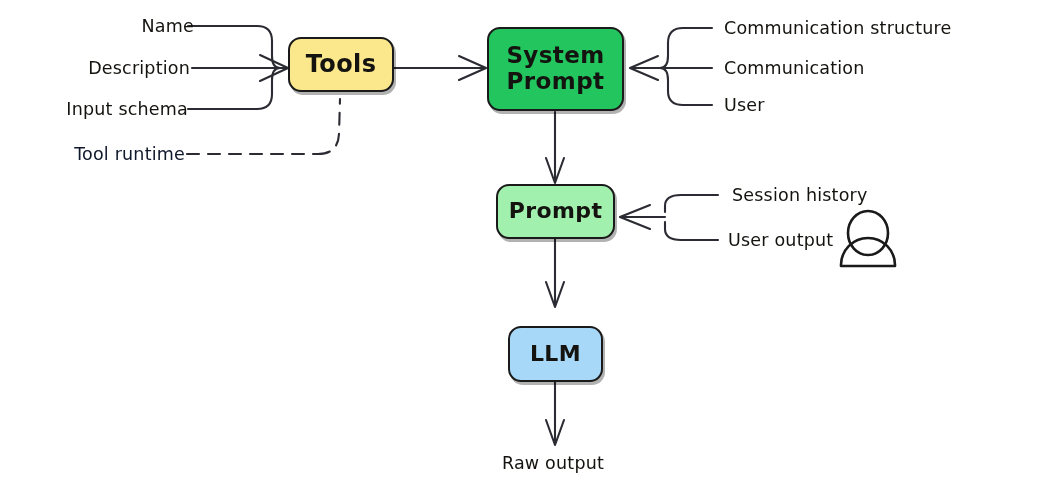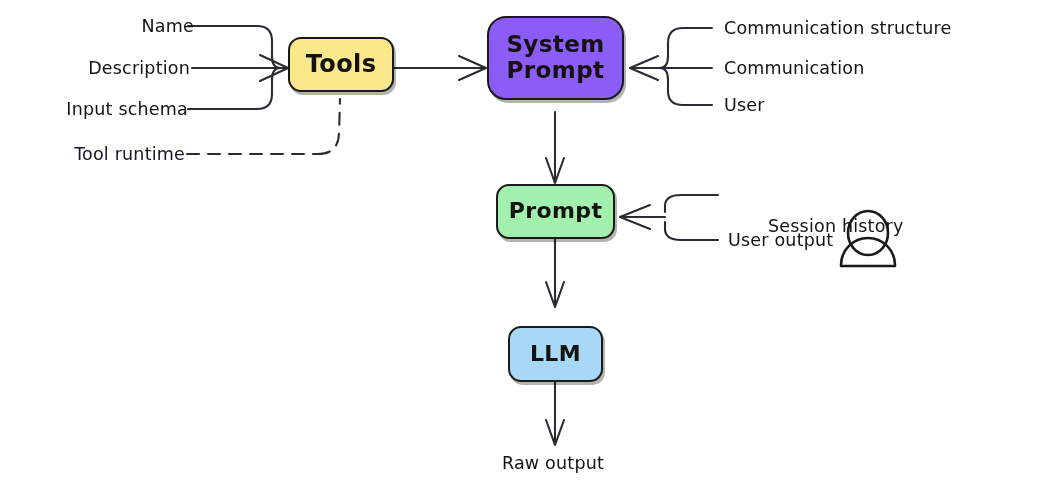--- a/index.html
+++ b/index.html
@@ -100,21 +100,21 @@
         <ellipse cx="868" cy="233" rx="20" ry="22"></ellipse>
         <path d="M841,265 A27,27 0 0 1 895,265 L895,266 L841,266 Z" fill="none"></path>
       </g>
     </g>
   </svg>
 
   <div class="node-box" id="box-tools" style="left:288px; top:37px; width:106px; height:55px; background:#FBE88C;">
     <span>Tools</span>
   </div>
 
-  <div class="node-box" id="box-system-prompt" style="left:487px; top:16px; width:137px; height:84px; background:#8b5cf6;border-radius:19px;">
+  <div class="node-box" id="box-system-prompt" style="left:487px; top:27px; width:137px; height:84px; background:#22c55e;">
     <span id="sp-label">System<br>Prompt</span>
   </div>
 
   <div class="node-box" id="box-memory" style="left:496px; top:184px; width:119px; height:55px; background:#A2F0AE;">
     <span>Prompt</span>
   </div>
 
   <div class="node-box" id="box-llm" style="left:508px; top:306px; width:95px; height:56px; background:#A8D8F8;">
     <span>LLM</span>
   </div>
@@ -122,18 +122,18 @@
   <div class="label right-align" style="left:194px; top:26px;">Name</div>
   <div class="label right-align" style="left:190px; top:68px;">Description</div>
   <div class="label right-align" style="left:188px; top:109px;">Input schema</div>
 
   <div class="label right-align" style="left:185px; top:154px; color:#0f172a;">Tool runtime</div>
 
   <div class="label left-align" style="left:724px; top:28px;">Communication structure</div>
   <div class="label left-align" style="left:724px; top:68px;">Communication</div>
   <div class="label left-align" style="left:724px; top:105px;">User</div>
 
-  <div class="label left-align" style="left:768px; top:195px;margin-top:31px;">Session history</div>
+  <div class="label left-align" style="left:732px; top:195px;">Session history</div>
   <div class="label left-align" style="left:728px; top:240px;">User output</div>
 
   <div class="label center-align" style="left:553px; top:463px;">Raw output</div>
 
 </div>
 
 </body></html>

